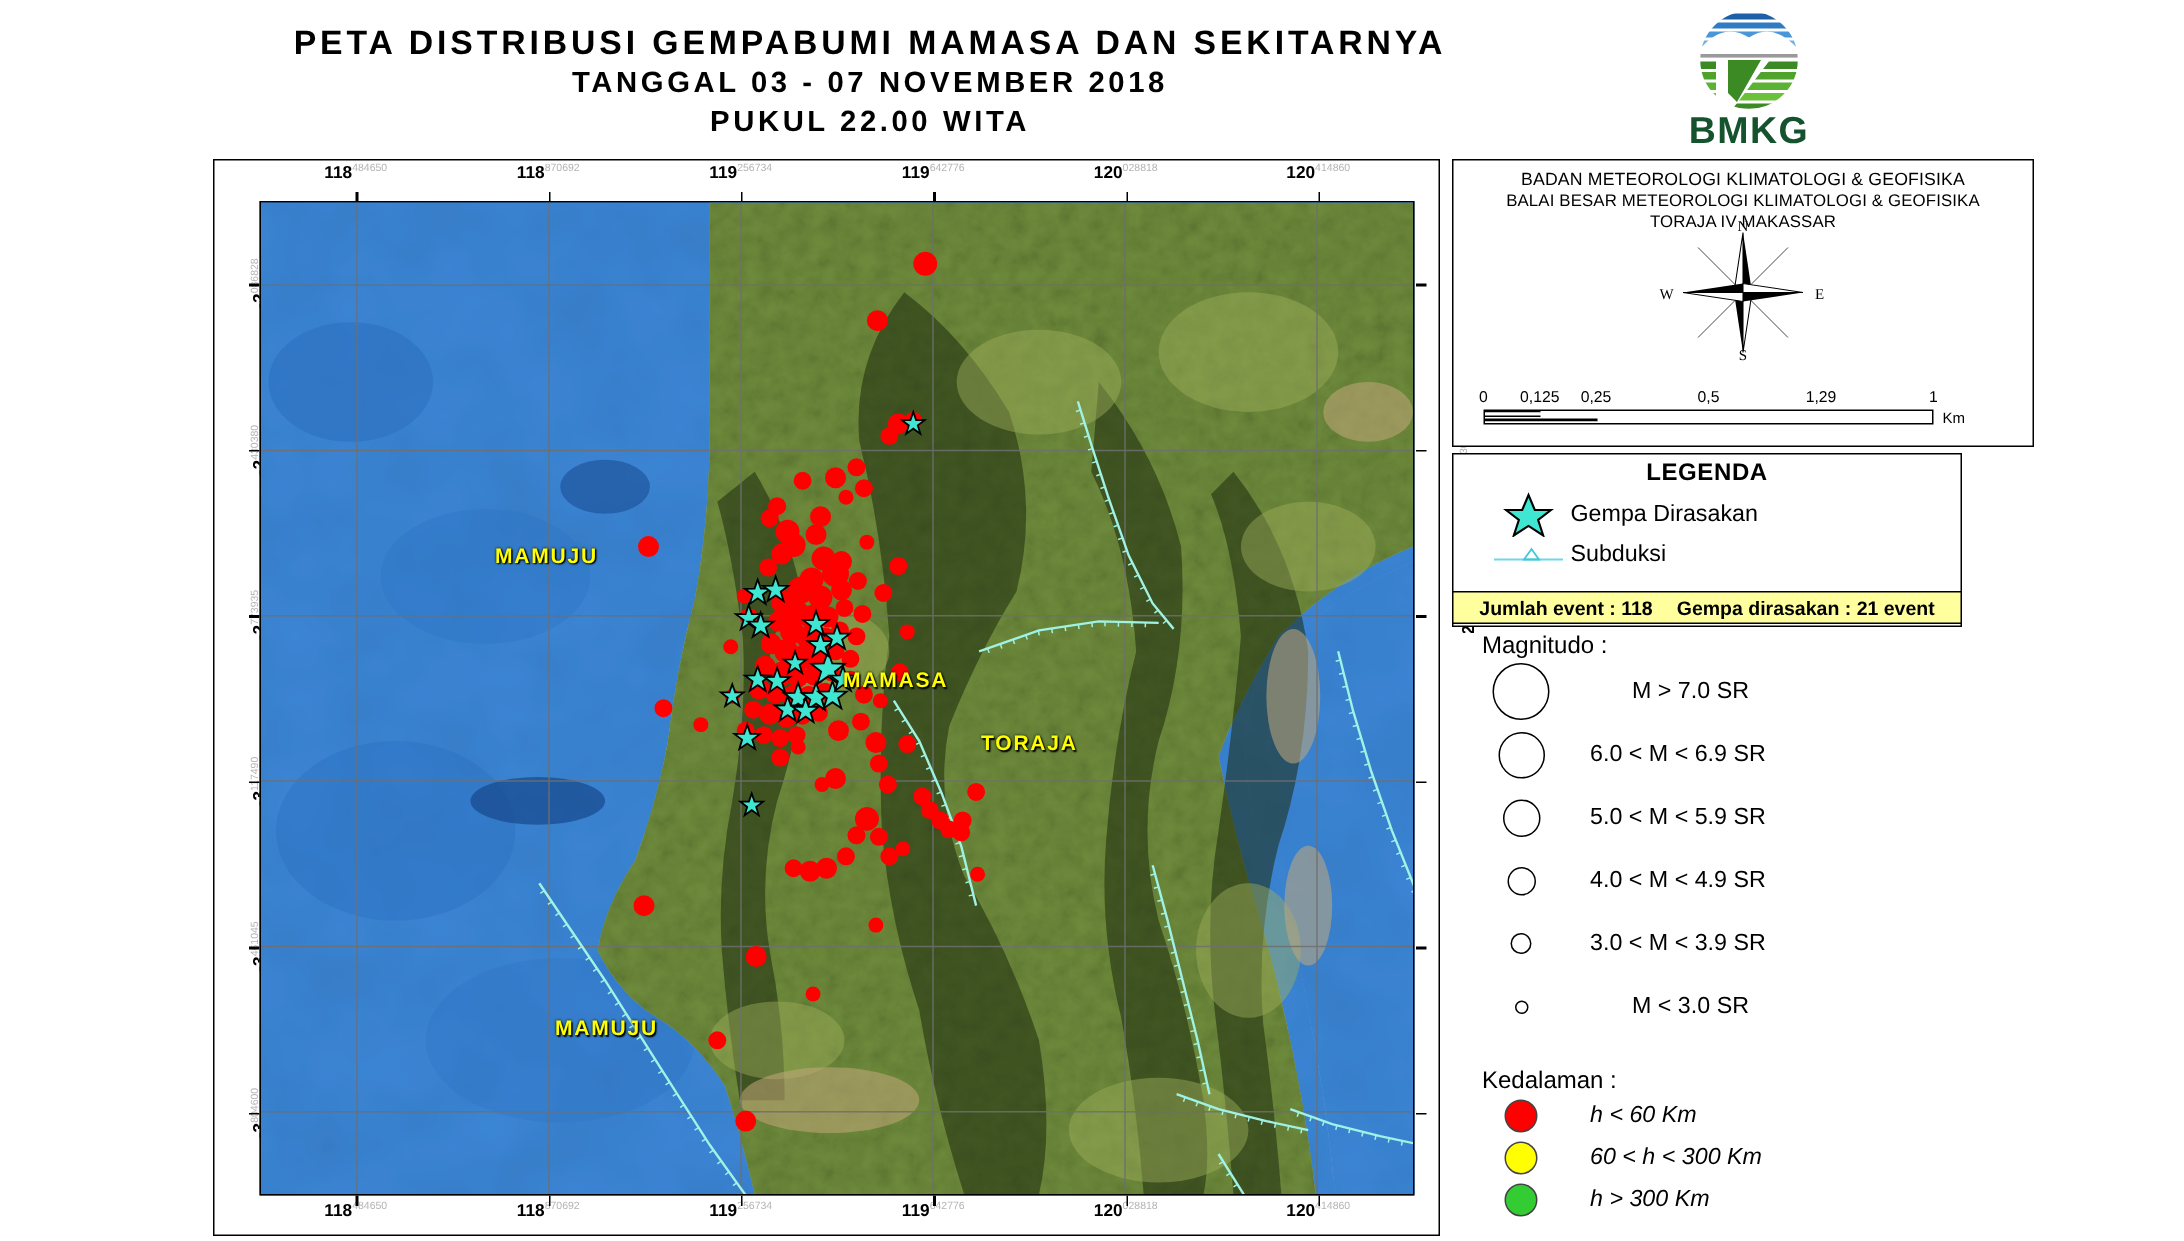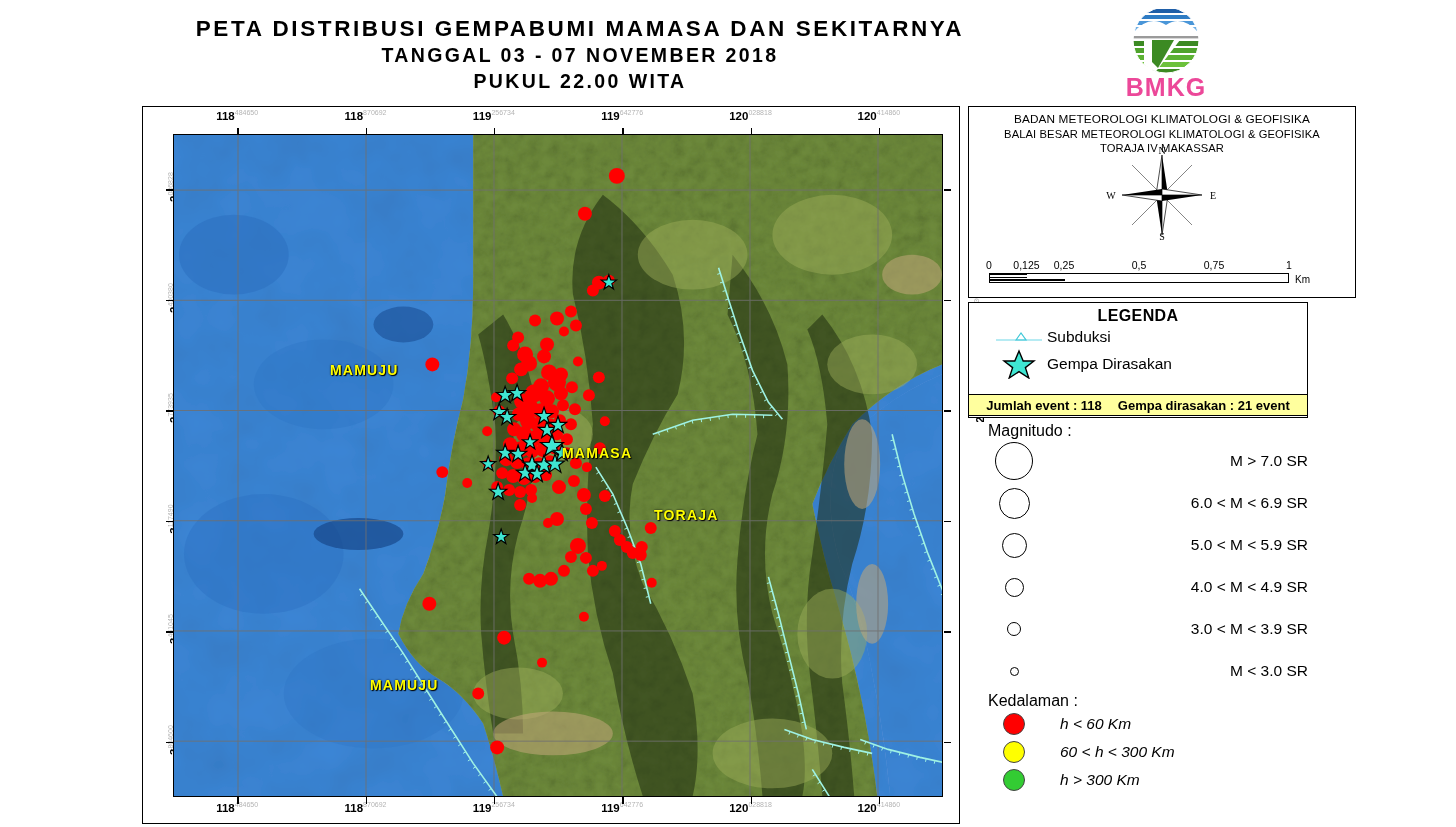--- a/index.html
+++ b/index.html
@@ -23,21 +23,21 @@
     line-height: 1.30;
   }
   .title-line.l1 { font-size: 22.5px; letter-spacing: 2.6px; }
   .title-line.l2 { font-size: 19.5px; letter-spacing: 2.4px; }
   .title-line.l3 { font-size: 19.5px; letter-spacing: 2.4px; }
 
   
   .logo-wrap { position: absolute; left: 1086px; top: 6px; width: 160px; text-align: center; }
   .logo-mark { width: 84px; height: 68px; margin: 0 auto; display: block; }
   .logo-text {
-    font-size: 25px; font-weight: bold; color: #ec4899;
+    font-size: 25px; font-weight: bold; color: #14532d;
     letter-spacing: 1px; line-height: 1.0; margin-top: 1px;
   }
 
   
   .map-frame {
     position: absolute; left: 142px; top: 106px;
     width: 818px; height: 718px;
     border: 1px solid #000; background: #fff;
   }
   .map-inner {
@@ -100,21 +100,21 @@
 
   .event-banner {
     position: absolute; left: 968px; top: 394px; width: 340px; height: 22px;
     background: #ffff9e; border: 1px solid #000;
     display: flex; align-items: center; justify-content: center; gap: 16px;
     font-size: 13px; font-weight: bold; color: #000; white-space: nowrap;
   }
 
   
   .sec-title { font-size: 16px; color: #000; padding-left: 20px; }
-  .mag-row { display: flex; align-items: center; height: 42px; justify-content: space-between; }
+  .mag-row { display: flex; align-items: center; height: 42px; }
   .mag-sym { width: 92px; display: flex; align-items: center; justify-content: center; }
   .mag-circ { border: 1.4px solid #000; border-radius: 50%; background: #fff; }
   .mag-lab { font-size: 15.5px; color: #000; }
 
   .dep-row { display: flex; align-items: center; height: 28px; font-style: italic; }
   .dep-sym { width: 92px; display: flex; align-items: center; justify-content: center; }
   .dep-circ { width: 22px; height: 22px; border-radius: 50%; border: 1px solid #444; }
   .dep-lab { font-size: 15.5px; color: #000; }
 
   
@@ -695,21 +695,21 @@
             <polygon points="328.0,395.0 329.9,400.4 335.6,400.5 331.0,404.0 332.7,409.5 328.0,406.2 323.3,409.5 325.0,404.0 320.4,400.5 326.1,400.4" fill="#3fe6d2" stroke="#000" stroke-width="1.2"></polygon>
             <polygon points="371.0,273.0 373.1,279.1 379.6,279.2 374.4,283.1 376.3,289.3 371.0,285.6 365.7,289.3 367.6,283.1 362.4,279.2 368.9,279.1" fill="#3fe6d2" stroke="#000" stroke-width="1.2"></polygon>
             <polygon points="389.0,310.0 391.1,316.1 397.6,316.2 392.4,320.1 394.3,326.3 389.0,322.6 383.7,326.3 385.6,320.1 380.4,316.2 386.9,316.1" fill="#3fe6d2" stroke="#000" stroke-width="1.2"></polygon>
             <polygon points="357.0,300.0 358.9,305.4 364.6,305.5 360.0,309.0 361.7,314.5 357.0,311.2 352.3,314.5 354.0,309.0 349.4,305.5 355.1,305.4" fill="#3fe6d2" stroke="#000" stroke-width="1.2"></polygon>
           </g>
       </svg>
 
       <div id="city-layer">
           <div class="city-lab" style="left: 156px; top: 227px;">MAMUJU</div>
           <div class="city-lab" style="left: 388px; top: 310px;">MAMASA</div>
-          <div class="city-lab" style="left: 480px; top: 372px;">TORAJA</div>
+          <div class="city-lab" style="left: 480px; top: 352px;">TORAJA</div>
           <div class="city-lab" style="left: 196px; top: 542px;">MAMUJU</div>
         </div>
     </div>
   </div>
 
   <div class="panel panel-top">
     <div class="agency">
       <div class="a1">BADAN METEOROLOGI KLIMATOLOGI &amp; GEOFISIKA</div>
       <div class="a2">BALAI BESAR METEOROLOGI KLIMATOLOGI &amp; GEOFISIKA</div>
       <div class="a3">TORAJA IV  MAKASSAR</div>
@@ -749,55 +749,55 @@
         <text x="9" y="54" font-size="10" font-family="Liberation Serif, serif" text-anchor="middle">W</text>
       </svg>
     </div>
 
     <div class="scalebar-wrap">
       <div class="scale-ticks" id="scale-ticks">
           <div class="scale-tick-lab" style="left: 0%;">0</div>
           <div class="scale-tick-lab" style="left: 12.5%;">0,125</div>
           <div class="scale-tick-lab" style="left: 25%;">0,25</div>
           <div class="scale-tick-lab" style="left: 50%;">0,5</div>
-          <div class="scale-tick-lab" style="left: 75%;">0,75</div>
+          <div class="scale-tick-lab" style="left: 75%;">1,29</div>
           <div class="scale-tick-lab" style="left: 100%;">1</div>
         </div>
       <div class="scale-bar">
         <div class="scale-seg" style="width:12.5%;background:#000"></div>
         <div class="scale-seg" style="width:12.5%;background:#fff"></div>
         <div class="scale-seg" style="width:12.5%;background:#000"></div>
         <div class="scale-seg" style="width:12.5%;background:#fff"></div>
         <div class="scale-seg" style="width:25%;background:#000"></div>
         <div class="scale-seg" style="width:25%;background:#fff"></div>
         <div class="scale-km">Km</div>
       </div>
     </div>
   </div>
 
   <div class="panel panel-legend">
     <div class="legend-title">LEGENDA</div>
 
     <div class="legend-row">
       <div class="legend-sym">
+        <svg width="34" height="30" viewBox="0 0 34 30">
+          <polygon points="17,2 21.2,12 32,12 23.4,18.6 26.8,29 17,22.6 7.2,29 10.6,18.6 2,12 12.8,12" fill="#3fe6d2" stroke="#000" stroke-width="1.4"></polygon>
+        </svg>
+      </div>
+      <div class="legend-lab">Gempa Dirasakan</div>
+    </div>
+
+    <div class="legend-row">
+      <div class="legend-sym">
         <svg width="50" height="16" viewBox="0 0 50 16">
           <line x1="2" y1="11" x2="48" y2="11" stroke="#6fd8e8" stroke-width="1.2"></line>
           <polygon points="22,11 27,4 32,11" fill="none" stroke="#3fc8d8" stroke-width="1.2"></polygon>
         </svg>
       </div>
       <div class="legend-lab">Subduksi</div>
-    </div>
-
-    <div class="legend-row">
-      <div class="legend-sym">
-        <svg width="34" height="30" viewBox="0 0 34 30">
-          <polygon points="17,2 21.2,12 32,12 23.4,18.6 26.8,29 17,22.6 7.2,29 10.6,18.6 2,12 12.8,12" fill="#3fe6d2" stroke="#000" stroke-width="1.4"></polygon>
-        </svg>
-      </div>
-      <div class="legend-lab">Gempa Dirasakan</div>
     </div>
   </div>
 
   <div class="event-banner">
     <span>Jumlah event : 118</span>
     <span>Gempa dirasakan : 21 event</span>
   </div>
 
   <div class="panel panel-mag">
     <div class="sec-title">Magnitudo :</div>
@@ -832,21 +832,21 @@
           </div>
           <div class="mag-lab">3.0 &lt; M &lt; 3.9 SR</div>
         </div>
         <div class="mag-row">
           <div class="mag-sym">
             <div class="mag-circ" style="width: 9px; height: 9px;"></div>
           </div>
           <div class="mag-lab" style="padding-left: 28px;">M &lt; 3.0 SR</div>
         </div>
       </div>
-    <div class="sec-title" style="margin-top:0">Kedalaman :</div>
+    <div class="sec-title" style="margin-top:20px">Kedalaman :</div>
     <div id="dep-list">
         <div class="dep-row">
           <div class="dep-sym">
             <div class="dep-circ" style="background: rgb(255, 0, 0);"></div>
           </div>
           <div class="dep-lab">h &lt; 60 Km</div>
         </div>
         <div class="dep-row">
           <div class="dep-sym">
             <div class="dep-circ" style="background: rgb(255, 255, 0);"></div>

